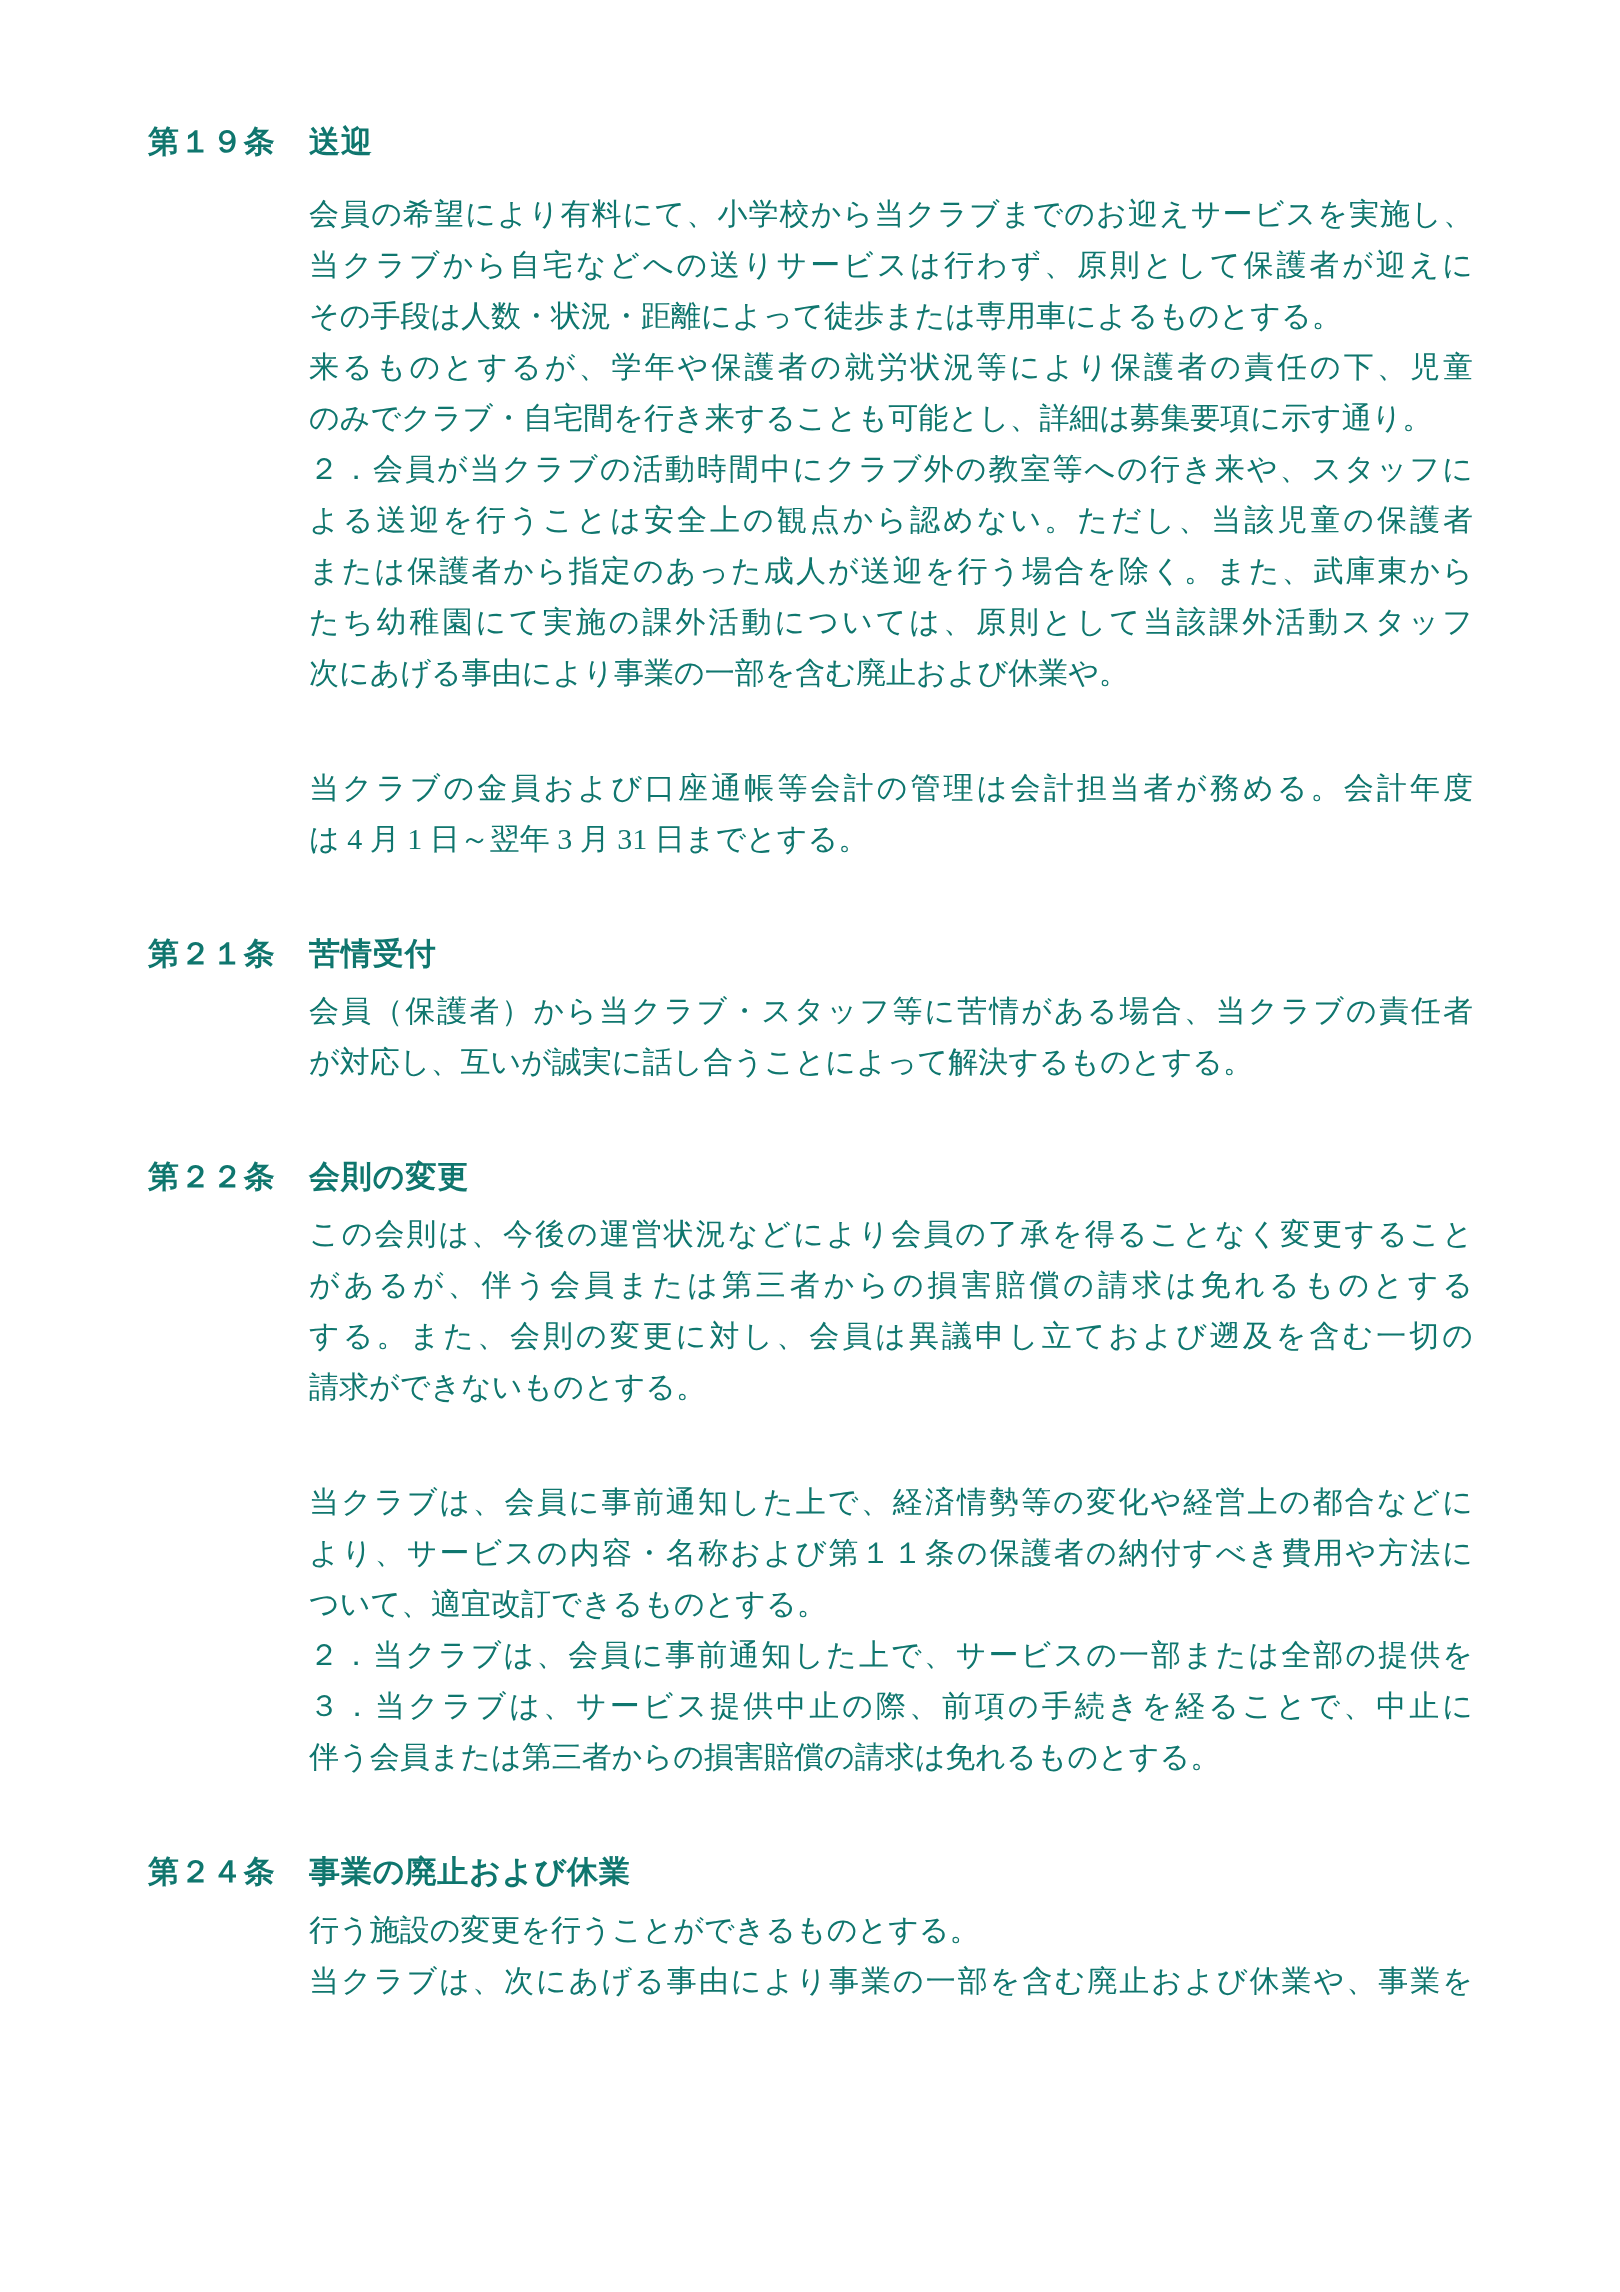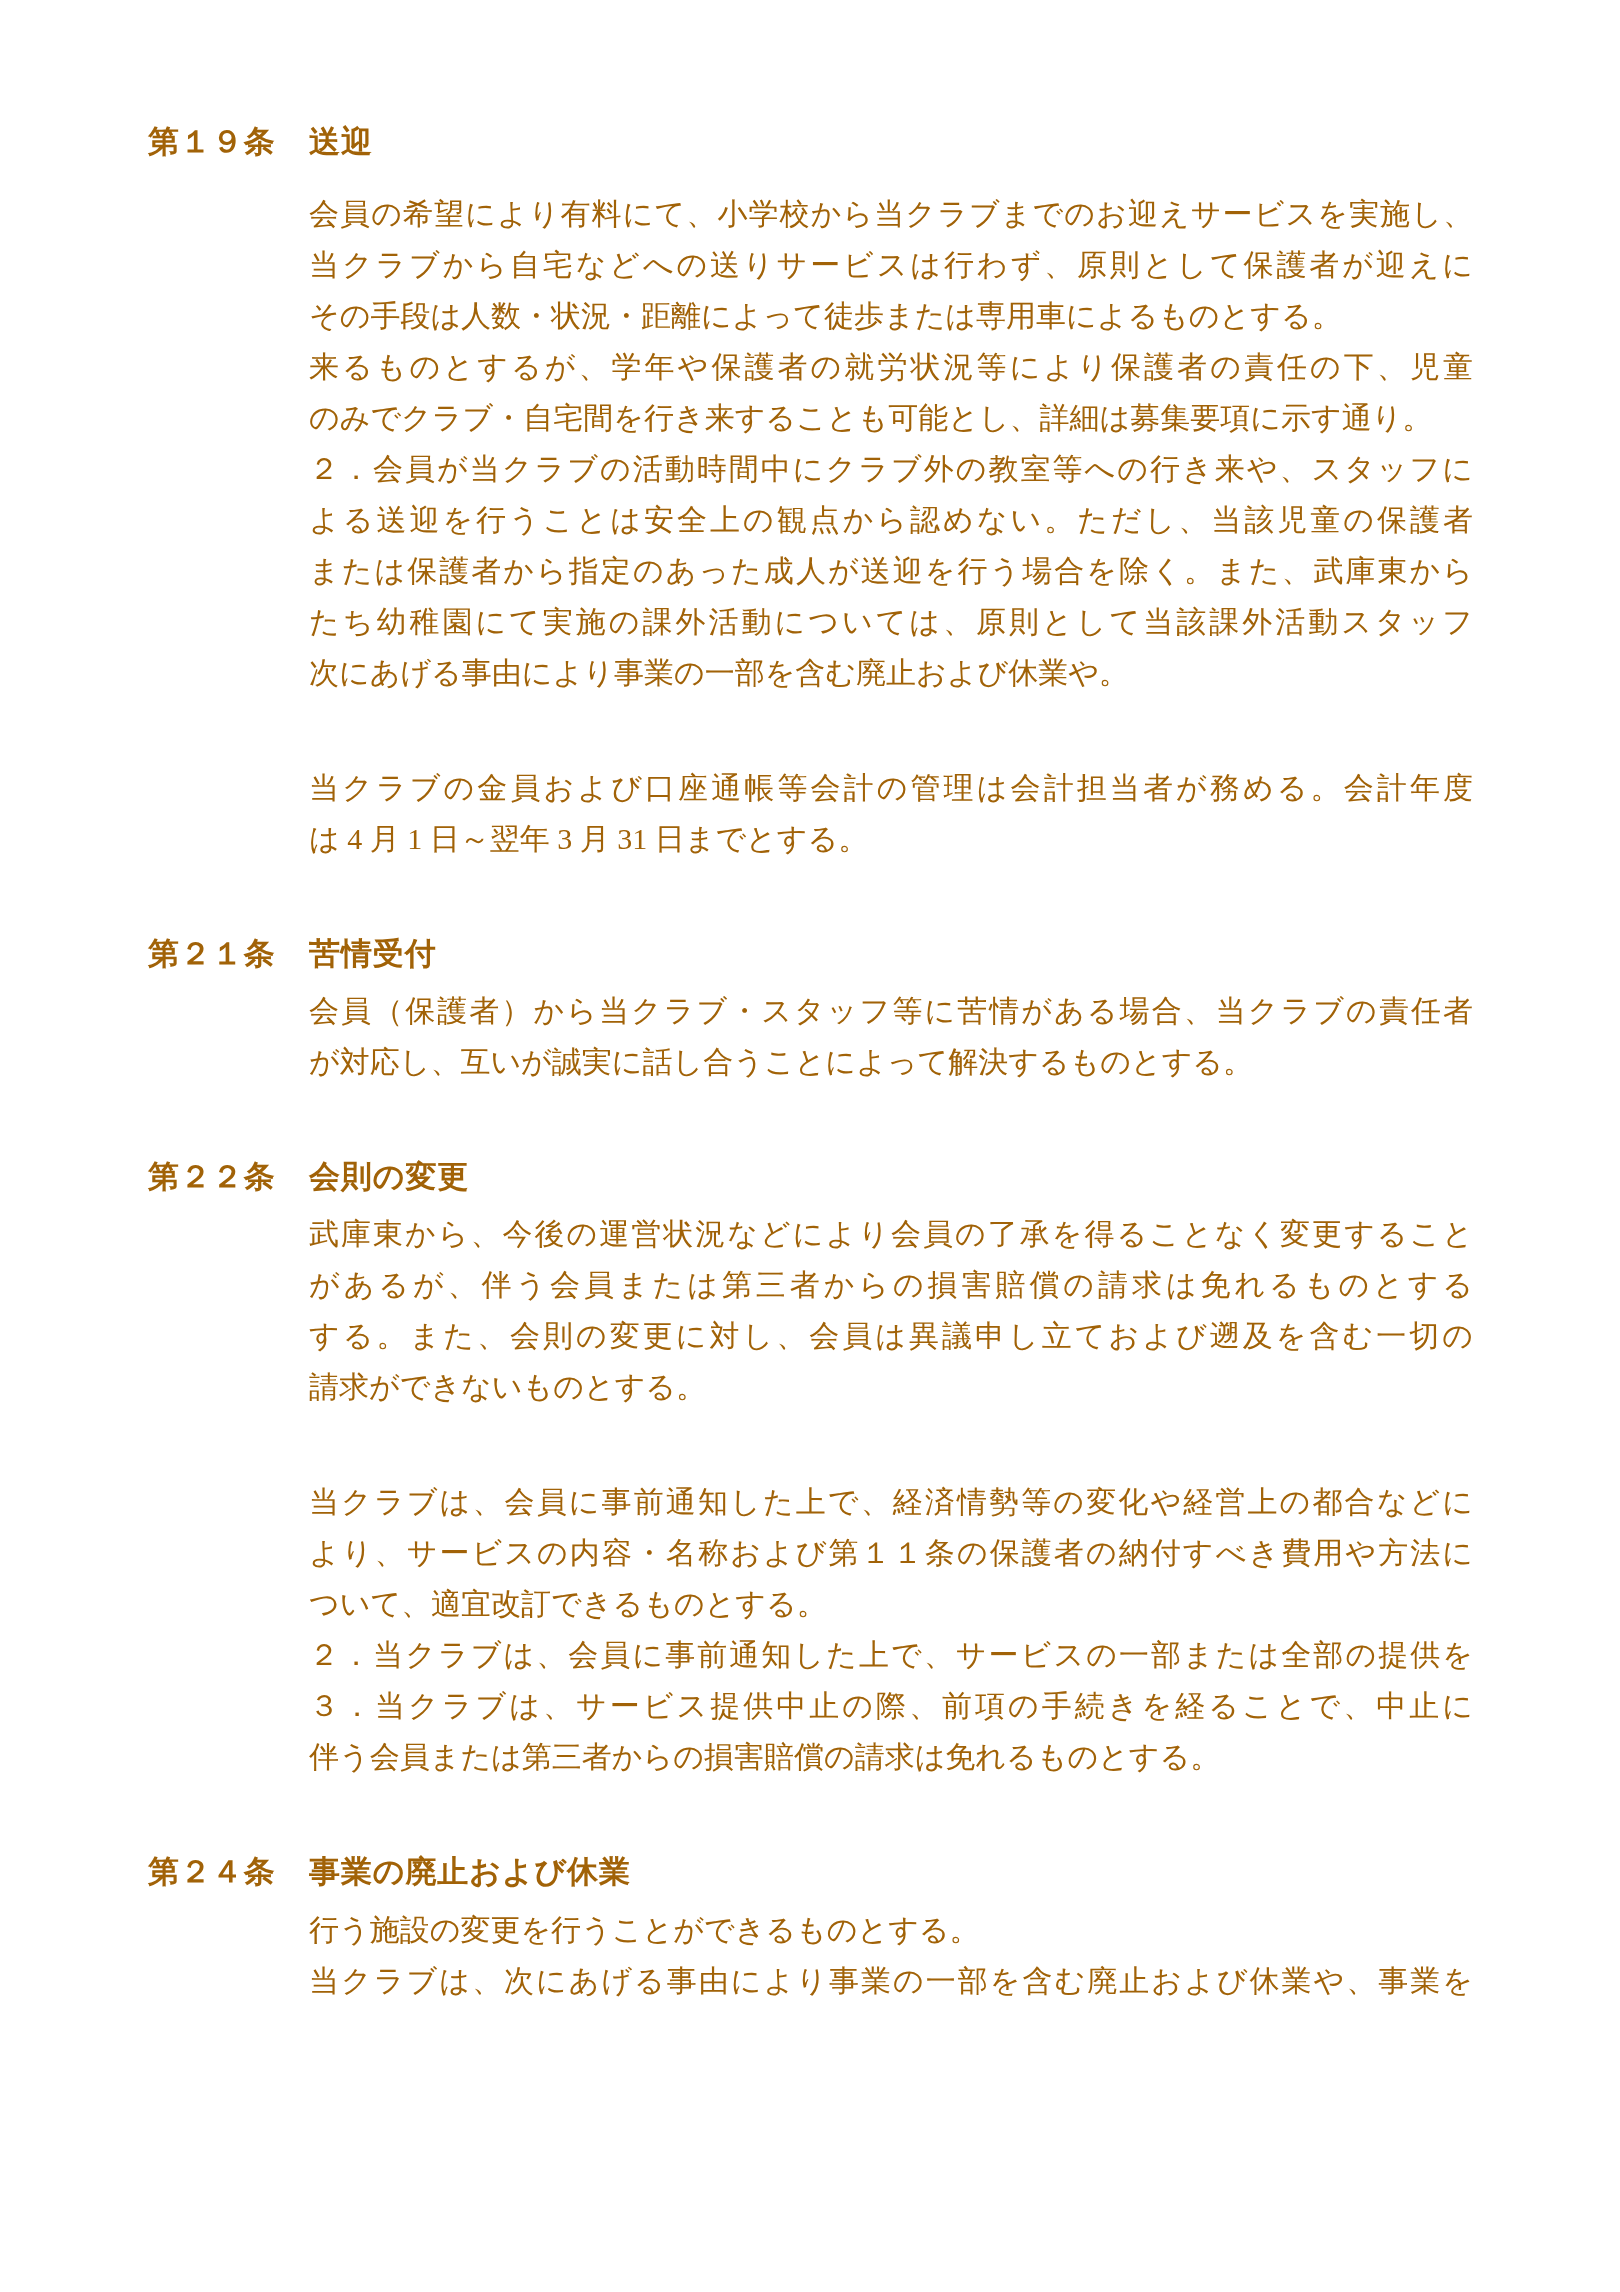--- a/index.html
+++ b/index.html
@@ -7,21 +7,21 @@
     padding: 0;
     background: #ffffff;
   }
   .page {
     position: relative;
     width: 1620px;
     height: 2117px;
     background: #ffffff;
     box-sizing: border-box;
     padding: 116px 147px 0 148px;
-    color: #a16207;
+    color: #0f766e;
     overflow: hidden;
   }
   .article {
     margin-bottom: 64px;
   }
   .heading {
     display: flex;
     align-items: baseline;
     font-family: "Liberation Sans", "DejaVu Sans", sans-serif;
     font-weight: 600;
@@ -100,21 +100,21 @@
       <div class="line end">が対応し、互いが誠実に話し合うことによって解決するものとする。</div>
     </div>
   </div>
 
   <div class="article">
     <div class="heading">
       <span class="num">第２２条</span>
       <span class="title">会則の変更</span>
     </div>
     <div class="body">
-      <div class="line fill">武庫東から、今後の運営状況などにより会員の了承を得ることなく変更すること</div>
+      <div class="line fill">この会則は、今後の運営状況などにより会員の了承を得ることなく変更すること</div>
       <div class="line fill">があるが、伴う会員または第三者からの損害賠償の請求は免れるものとする</div>
       <div class="line fill">する。また、会則の変更に対し、会員は異議申し立ておよび遡及を含む一切の</div>
       <div class="line end">請求ができないものとする。</div>
     </div>
   </div>
 
   <div class="article">
     <div class="body">
       <div class="line fill">当クラブは、会員に事前通知した上で、経済情勢等の変化や経営上の都合などに</div>
       <div class="line fill">より、サービスの内容・名称および第１１条の保護者の納付すべき費用や方法に</div>

